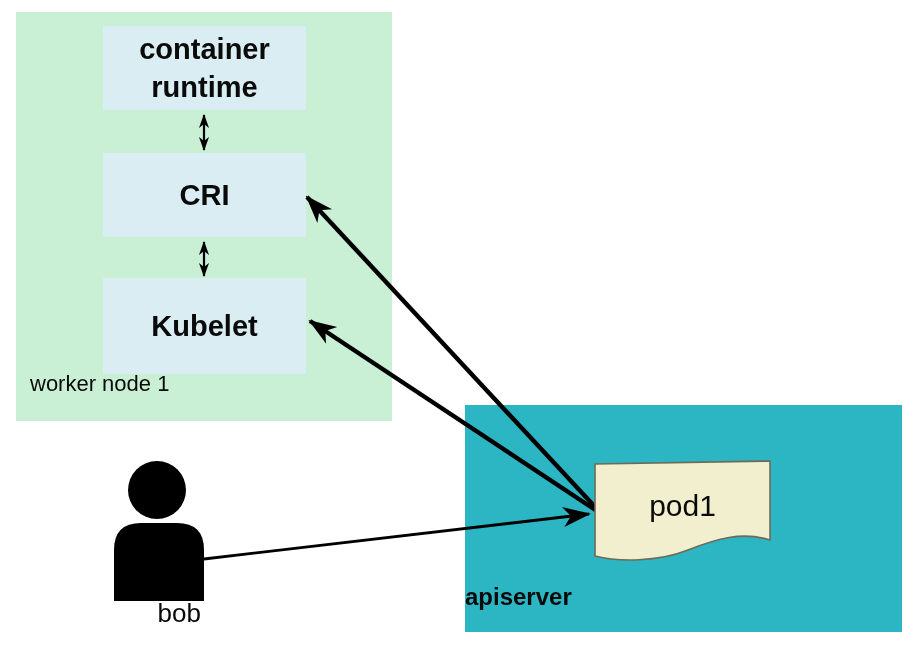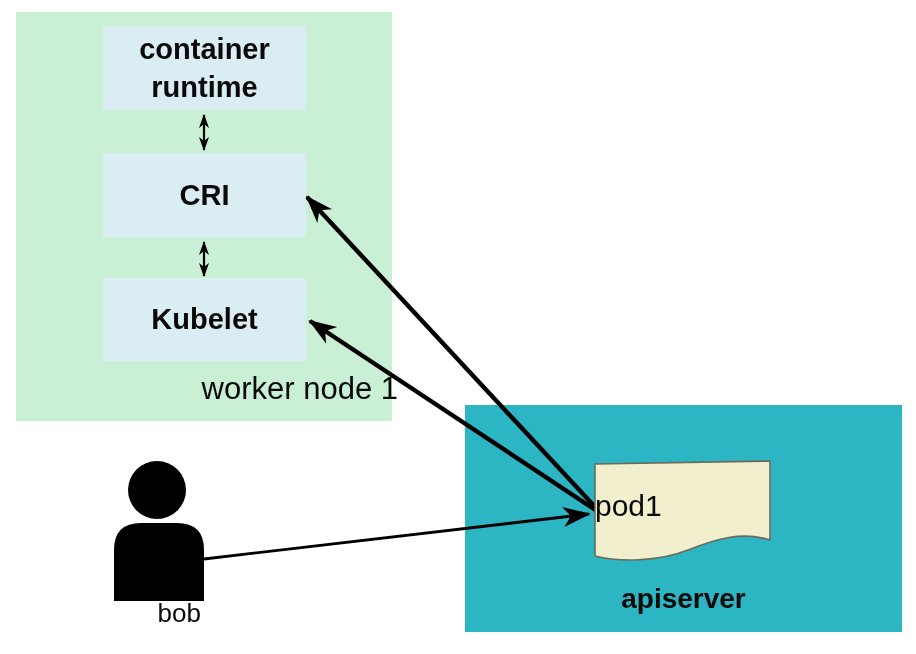--- a/index.html
+++ b/index.html
@@ -35,43 +35,42 @@
     align-items: center;
     justify-content: center;
     text-align: center;
     font-weight: bold;
     font-size: 29px;
     line-height: 1.32;
     z-index: 2;
   }
   .comp-runtime { top: 26px; height: 84px; }
   .comp-cri     { top: 153px; height: 84px; }
-  .comp-kubelet { top: 278px; height: 83px; }
+  .comp-kubelet { top: 278px; height: 96px; }
   .worker-label {
     position: absolute;
-    left: 22px; top: 371px;
+    left: 30px; top: 371px;
     width: 376px;
-    text-align: right;
-    font-size: 31px;
+    text-align: left;
+    font-size: 22px;
     z-index: 3;
   }
   .api-label {
     position: absolute;
     left: 465px; top: 583px;
     width: 437px;
-    text-align: center;
     font-weight: bold;
-    font-size: 28px;
+    font-size: 24px;
     z-index: 4;
   }
   .pod-label {
     position: absolute;
     left: 595px; top: 489px;
     width: 175px;
-    text-align: left;
+    text-align: center;
     font-size: 30px;
     z-index: 4;
   }
   .cmd-label {
     position: absolute;
     left: 224px; top: 556px;
     width: 240px;
     font-weight: bold;
     font-size: 23px;
     z-index: 4;

